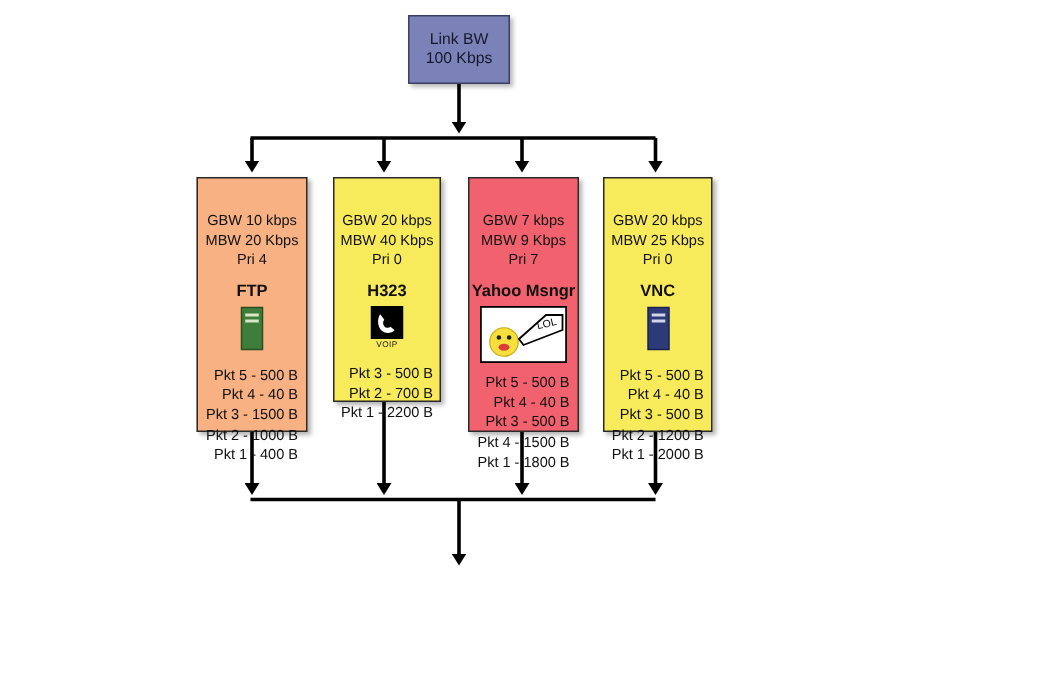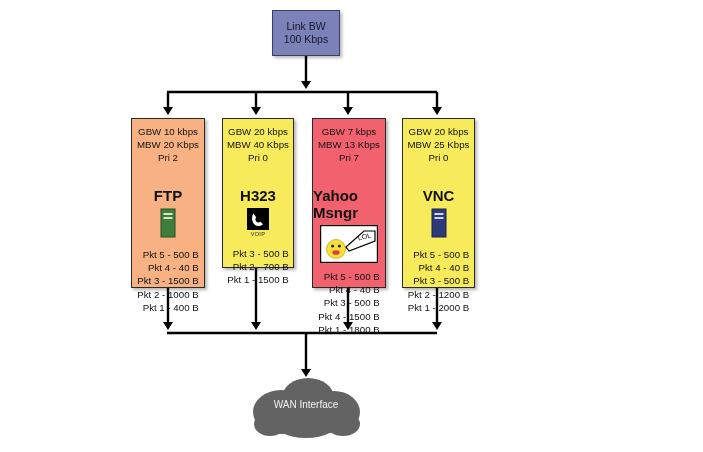--- a/index.html
+++ b/index.html
@@ -17,24 +17,24 @@
     display:flex;flex-direction:column;align-items:center;justify-content:center;
     font-size:10.5px;line-height:13px;color:#15172b;
   }
 
   
   .qbox{
     position:absolute;box-sizing:border-box;
     border:1px solid #2a2a2a;
     box-shadow:2px 2px 3px rgba(0,0,0,.30);
     display:flex;flex-direction:column;align-items:center;
-    padding-top:6px;
+    padding-top:22px;
   }
   .qhdr{font-size:9.7px;line-height:13px;text-align:center;}
-  .qtitle{font-size:15px;font-weight:bold;margin-top:23px;margin-bottom:4px;}
+  .qtitle{font-size:11px;font-weight:bold;margin-top:8px;margin-bottom:4px;}
   .qpkts{font-size:9.7px;line-height:13.2px;text-align:right;align-self:center;}
   .iconwrap{display:flex;flex-direction:column;align-items:center;
             justify-content:center;}
   .iconcap{font-size:5.5px;letter-spacing:.3px;margin-top:1px;color:#222;}
 
   
   #wan-cloud{position:absolute;left:248px;top:372px;width:116px;height:68px;}
   #wan-cloud .lbl{position:absolute;left:0;top:27px;width:116px;text-align:center;
     font-size:10px;color:#f2f2f2;}
 </style>
@@ -78,21 +78,21 @@
   </svg>
 
   <div class="node" id="link-bw">
     <div>Link BW</div>
     <div>100 Kbps</div>
   </div>
 
   <div class="qbox" id="q-ftp" style="left:131px;top:118px;width:74px;height:170px;background:#f7b183;">
     <div class="qhdr">GBW 10 kbps</div>
     <div class="qhdr">MBW 20 Kbps</div>
-    <div class="qhdr">Pri 2</div>
+    <div class="qhdr">Pri 4</div>
     <div class="qtitle">FTP</div>
     <div class="iconwrap">
       <svg width="16" height="30" viewBox="0 0 16 30">
         <rect x="1" y="1" width="14" height="28" fill="#3f7d3a" stroke="#2a4f27" stroke-width="1"></rect>
         <rect x="3.5" y="5" width="9" height="2" fill="#d9e6c8"></rect>
         <rect x="3.5" y="9" width="9" height="2" fill="#d9e6c8"></rect>
       </svg>
     </div>
     <div class="qpkts" style="margin-top:10px;">
       <div>Pkt 5 - 500 B</div>
@@ -113,27 +113,27 @@
         <rect x="0" y="0" width="22" height="22" fill="#000000"></rect>
         <path d="M6.5 5.5 C4.5 8 4.5 13 7 16 C9.5 18.8 14 18.5 16 16.2
                  L13.4 13.8 C12.2 14.9 10.4 14.8 9.3 13.6
                  C8.1 12.3 8.1 10.4 9.2 9.2 Z" fill="#ffffff"></path>
       </svg>
       <div class="iconcap">VOIP</div>
     </div>
     <div class="qpkts" style="margin-top:10px;">
       <div>Pkt 3 - 500 B</div>
       <div>Pkt 2 - 700 B</div>
-      <div>Pkt 1 - 1500 B</div>
+      <div>Pkt 1 - 2200 B</div>
     </div>
   </div>
 
   <div class="qbox" id="q-yahoo" style="left:312px;top:118px;width:74px;height:170px;background:#f2626e;">
     <div class="qhdr">GBW 7 kbps</div>
-    <div class="qhdr">MBW 13 Kbps</div>
+    <div class="qhdr">MBW 9 Kbps</div>
     <div class="qhdr">Pri 7</div>
     <div class="qtitle">Yahoo Msngr</div>
     <div class="iconwrap">
       <svg width="58" height="38" viewBox="0 0 58 38">
         <rect x="0.5" y="0.5" width="57" height="37" fill="#ffffff" stroke="#000" stroke-width="1.4"></rect>
         <circle cx="16" cy="24" r="9.5" fill="#f7e03c" stroke="#c9a913" stroke-width="0.8"></circle>
         <circle cx="12.6" cy="21" r="1.5" fill="#222"></circle>
         <circle cx="19.4" cy="21" r="1.5" fill="#222"></circle>
         <ellipse cx="16" cy="27.5" rx="3.6" ry="2.3" fill="#e03a3a"></ellipse>
         <path d="M26,22 L44,6 L55,6 L55,16 L29,26 Z" fill="#ffffff" stroke="#000" stroke-width="1.2"></path>
@@ -163,27 +163,14 @@
     </div>
     <div class="qpkts" style="margin-top:10px;">
       <div>Pkt 5 - 500 B</div>
       <div>Pkt 4 - 40 B</div>
       <div>Pkt 3 - 500 B</div>
       <div>Pkt 2 - 1200 B</div>
       <div>Pkt 1 - 2000 B</div>
     </div>
   </div>
 
-  <div id="wan-cloud">
-    <svg width="116" height="68" viewBox="0 0 116 68">
-      <g fill="#636363">
-        <ellipse cx="33" cy="40" rx="28" ry="22"></ellipse>
-        <ellipse cx="60" cy="26" rx="26" ry="20"></ellipse>
-        <ellipse cx="86" cy="40" rx="26" ry="21"></ellipse>
-        <ellipse cx="58" cy="48" rx="34" ry="18"></ellipse>
-        <ellipse cx="22" cy="52" rx="16" ry="12"></ellipse>
-        <ellipse cx="95" cy="52" rx="17" ry="12"></ellipse>
-      </g>
-    </svg>
-    <div class="lbl">WAN Interface</div>
-  </div>
 
 </div>
 
 </body></html>

